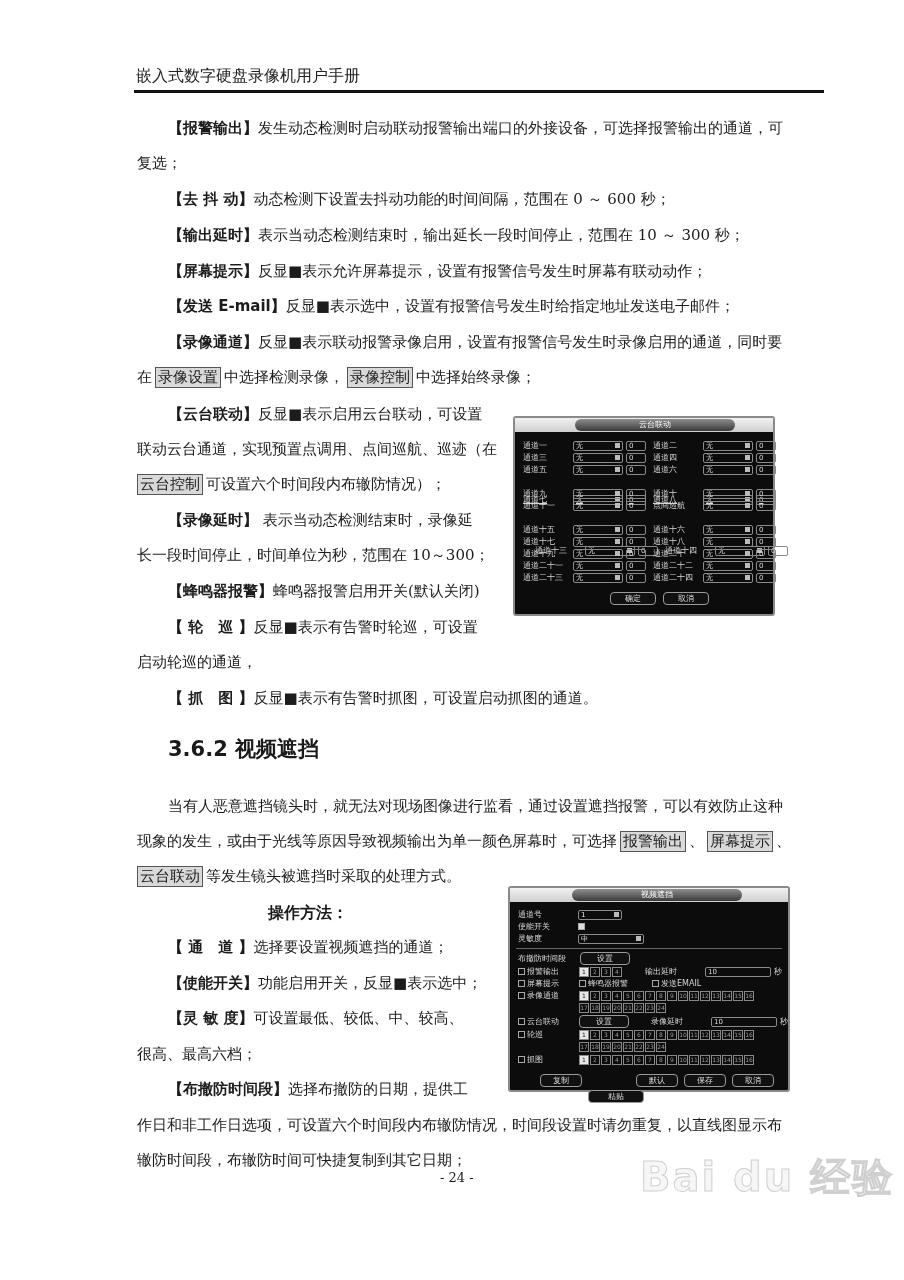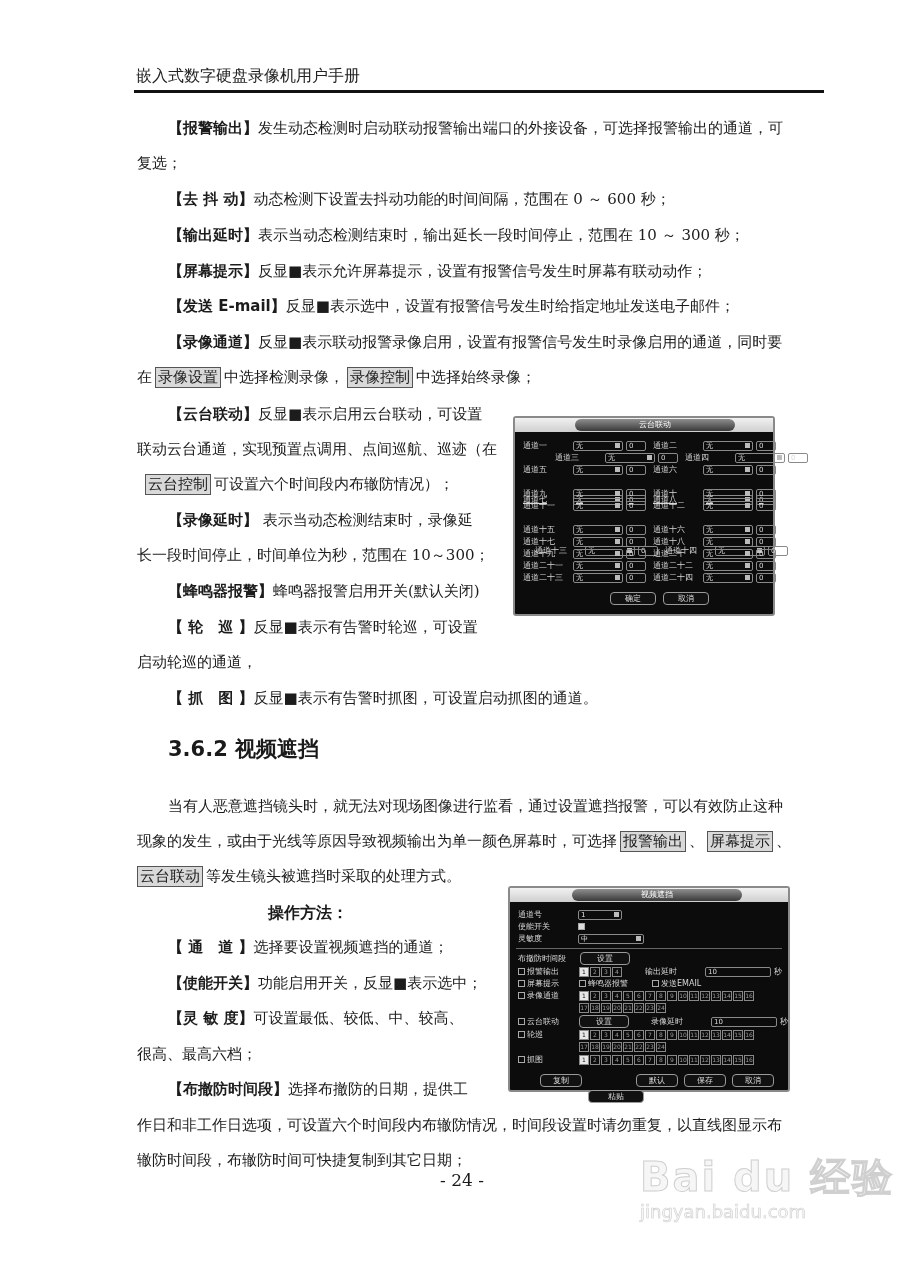--- a/index.html
+++ b/index.html
@@ -5,21 +5,21 @@
   * { box-sizing: border-box; margin: 0; padding: 0; }
   body { width: 904px; height: 1280px; background: #fff; position: relative; overflow: hidden;
          font-family: "DejaVu Serif", "Liberation Serif", serif; color: #1a1a1a; }
   .header { position: absolute; left: 136px; top: 66px; width: 686px; font-size: 16px; color: #222; }
   .header-rule { position: absolute; left: 134px; top: 90px; width: 690px; height: 3px; background: #111; }
   .p { position: absolute; font-size: 15px; line-height: 20px; white-space: nowrap; color: #1c1c1c; }
   .b { font-weight: bold; font-family: "DejaVu Sans", "Liberation Sans", sans-serif; }
   .btn-ref { display: inline-block; border: 1px solid #555; background: #d9d9d9; padding: 0 2px; line-height: 19px; margin: 0 3px; }
   .h2 { position: absolute; left: 168px; top: 735px; font-size: 21px; font-weight: bold; font-family: "DejaVu Sans", "Liberation Sans", sans-serif; }
   .center-h { position: absolute; left: 268px; top: 903px; font-size: 16px; font-weight: bold; font-family: "DejaVu Sans", "Liberation Sans", sans-serif; }
-  .pagenum { position: absolute; left: 440px; top: 1170px; font-size: 17px; text-align: right; }
+  .pagenum { position: absolute; left: 440px; top: 1170px; font-size: 13px; text-align: right; }
 
   
   .dlg { position: absolute; background: #0c0c0c; border: 2px solid #8a8a8a; border-radius: 3px; font-family: "DejaVu Sans", "Liberation Sans", sans-serif; color: #d8d8d8; font-size: 8px; }
   .dlg-title { position: absolute; left: 0; right: 0; top: 0; height: 14px; background: linear-gradient(#f2f2f2, #cfcfcf); }
   .dlg-title-pill { position: absolute; top: 1px; height: 12px; border-radius: 6px; background: linear-gradient(#8e8e8e, #3a3a3a); color: #fff; text-align: center; font-size: 8px; line-height: 12px; }
   .ptz-row { position: absolute; height: 11px; display: flex; align-items: center; }
   .ptz-label { width: 50px; font-size: 8px; }
   .sel { border: 1px solid #8a8a8a; border-radius: 2px; height: 10px; display: flex; align-items: center; justify-content: space-between; padding: 0 2px; font-size: 7px; color: #e6e6e6; }
   .sel .arr { width: 5px; height: 5px; background: #bbb; font-size: 0; }
   .num { border: 1px solid #8a8a8a; border-radius: 2px; height: 10px; padding-left: 2px; font-size: 7px; line-height: 8px; }
@@ -46,21 +46,21 @@
 
 <div class="p" style="left:168px;top:189px"><span class="b">【去 抖 动】</span><span>动态检测下设置去抖动功能的时间间隔，范围在 0 ～ 600 秒；</span></div>
 <div class="p" style="left:168px;top:225px"><span class="b">【输出延时】</span><span>表示当动态检测结束时，输出延长一段时间停止，范围在 10 ～ 300 秒；</span></div>
 <div class="p" style="left:168px;top:261px"><span class="b">【屏幕提示】</span><span>反显■表示允许屏幕提示，设置有报警信号发生时屏幕有联动动作；</span></div>
 <div class="p" style="left:168px;top:296px"><span class="b">【发送 E-mail】</span><span>反显■表示选中，设置有报警信号发生时给指定地址发送电子邮件；</span></div>
 <div class="p" style="left:168px;top:332px"><span class="b">【录像通道】</span><span>反显■表示联动报警录像启用，设置有报警信号发生时录像启用的通道，同时要</span></div>
 <div class="p" style="left:137px;top:367px"><span>在</span><span class="btn-ref">录像设置</span><span>中选择检测录像，</span><span class="btn-ref">录像控制</span><span>中选择始终录像；</span></div>
 
 <div class="p" style="left:168px;top:404px"><span class="b">【云台联动】</span><span>反显■表示启用云台联动，可设置</span></div>
 <div class="p" style="left:137px;top:439px">联动云台通道，实现预置点调用、点间巡航、巡迹（在</div>
-<div class="p" style="left:137px;top:474px"><span class="btn-ref" style="margin-left:8px">云台控制</span><span>可设置六个时间段内布辙防情况）；</span></div>
+<div class="p" style="left:137px;top:474px"><span class="btn-ref" style="margin-left:0">云台控制</span><span>可设置六个时间段内布辙防情况）；</span></div>
 <div class="p" style="left:168px;top:510px"><span class="b">【录像延时】</span><span> 表示当动态检测结束时，录像延</span></div>
 <div class="p" style="left:137px;top:545px">长一段时间停止，时间单位为秒，范围在 10～300；</div>
 <div class="p" style="left:168px;top:581px"><span class="b">【蜂鸣器报警】</span><span>蜂鸣器报警启用开关(默认关闭)</span></div>
 <div class="p" style="left:168px;top:617px"><span class="b">【 轮　巡 】</span><span>反显■表示有告警时轮巡，可设置</span></div>
 <div class="p" style="left:137px;top:652px">启动轮巡的通道，</div>
 <div class="p" style="left:168px;top:688px"><span class="b">【 抓　图 】</span><span>反显■表示有告警时抓图，可设置启动抓图的通道。</span></div>
 
 <div class="dlg" style="left:513px;top:416px;width:262px;height:200px">
   <div class="dlg-title">
     <div class="dlg-title-pill" style="left:60px;width:160px">云台联动</div>
@@ -73,21 +73,21 @@
           <span class="arr"></span>
         </div>
         <div class="num" style="width: 20px; margin-right: 7px;">0</div>
         <span class="ptz-label">通道二</span>
         <div class="sel" style="width: 50px; margin-right: 3px;">
           <span>无</span>
           <span class="arr"></span>
         </div>
         <div class="num" style="width: 20px; margin-right: 0px;">0</div>
       </div>
-      <div class="ptz-row" style="left: 8px; top: 34px; margin-left: 32px;">
+      <div class="ptz-row" style="left: 8px; top: 34px;">
         <span class="ptz-label">通道三</span>
         <div class="sel" style="width: 50px; margin-right: 3px;">
           <span>无</span>
           <span class="arr"></span>
         </div>
         <div class="num" style="width: 20px; margin-right: 7px;">0</div>
         <span class="ptz-label">通道四</span>
         <div class="sel" style="width: 50px; margin-right: 3px;">
           <span>无</span>
           <span class="arr"></span>
@@ -136,21 +136,21 @@
         </div>
         <div class="num" style="width: 20px; margin-right: 0px;">0</div>
       </div>
       <div class="ptz-row" style="left: 8px; top: 82px;">
         <span class="ptz-label">通道十一</span>
         <div class="sel" style="width: 50px; margin-right: 3px;">
           <span>无</span>
           <span class="arr"></span>
         </div>
         <div class="num" style="width: 20px; margin-right: 7px;">0</div>
-        <span class="ptz-label">通道十二</span>
+        <span class="ptz-label">点间巡航</span>
         <div class="sel" style="width: 50px; margin-right: 3px;">
           <span>无</span>
           <span class="arr"></span>
         </div>
         <div class="num" style="width: 20px; margin-right: 0px;">0</div>
       </div>
       <div class="ptz-row" style="left: 20px; top: 94px; margin-top: 33px;">
         <span class="ptz-label">通道十三</span>
         <div class="sel" style="width: 50px; margin-right: 3px;">
           <span>无</span>
@@ -329,14 +329,13 @@
   <div class="dbtn" style="left:78px;top:202px;width:56px">粘贴</div>
   <div class="dbtn" style="left:126px;top:186px;width:42px">默认</div>
   <div class="dbtn" style="left:174px;top:186px;width:42px">保存</div>
   <div class="dbtn" style="left:222px;top:186px;width:42px">取消</div>
 </div>
 
 <div class="pagenum">- 24 -</div>
 
 <div class="wm">
   <div class="big">Bai du 经验</div>
-  <div class="small">jingyan.baidu.com</div>
 </div>
 
 </body></html>

